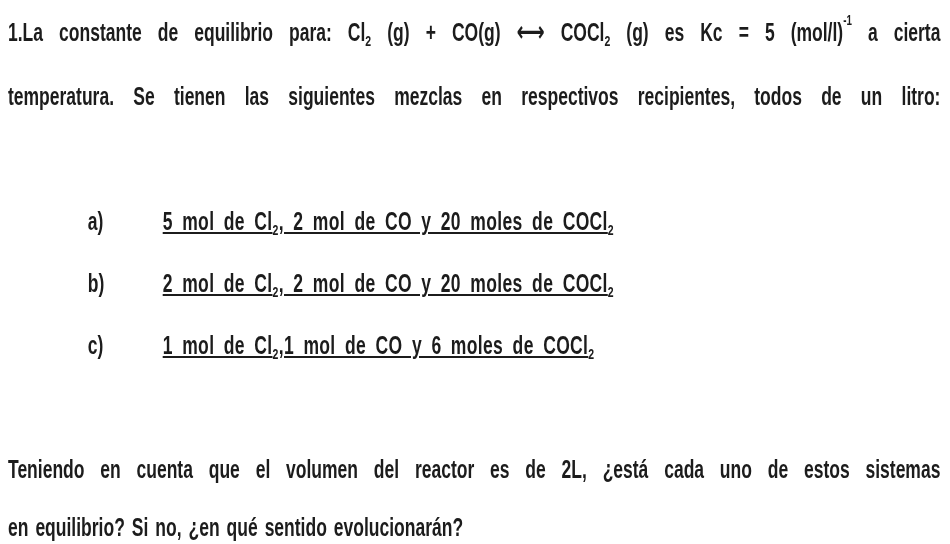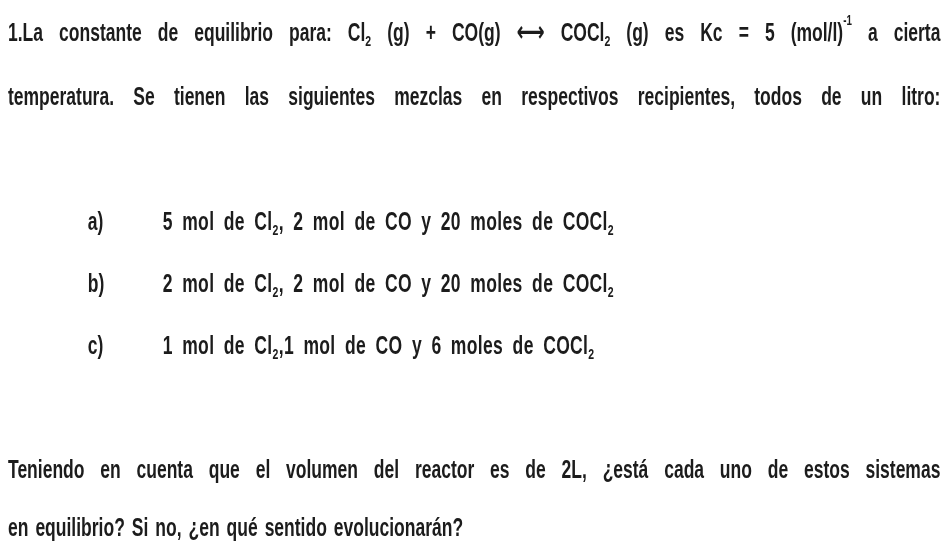--- a/index.html
+++ b/index.html
@@ -16,21 +16,21 @@
   
   .line, .item {
     width: 1332px;
     transform: scaleX(0.7);
     transform-origin: 0 50%;
     font-size: 25px;
   }
   .intro .line { line-height: 64px; }
   .justify { text-align: justify; text-align-last: justify; }
 
-  .list { margin-top: 62px; }
+  .list { margin-top: 62px; text-decoration: underline; }
   .item {
     line-height: 62px;
     padding-left: 114px;
     box-sizing: content-box;
     letter-spacing: 0.5px;
     word-spacing: 6px;
     white-space: nowrap;
   }
   .item-label { display: inline-block; width: 107px; letter-spacing: 0; }
 

